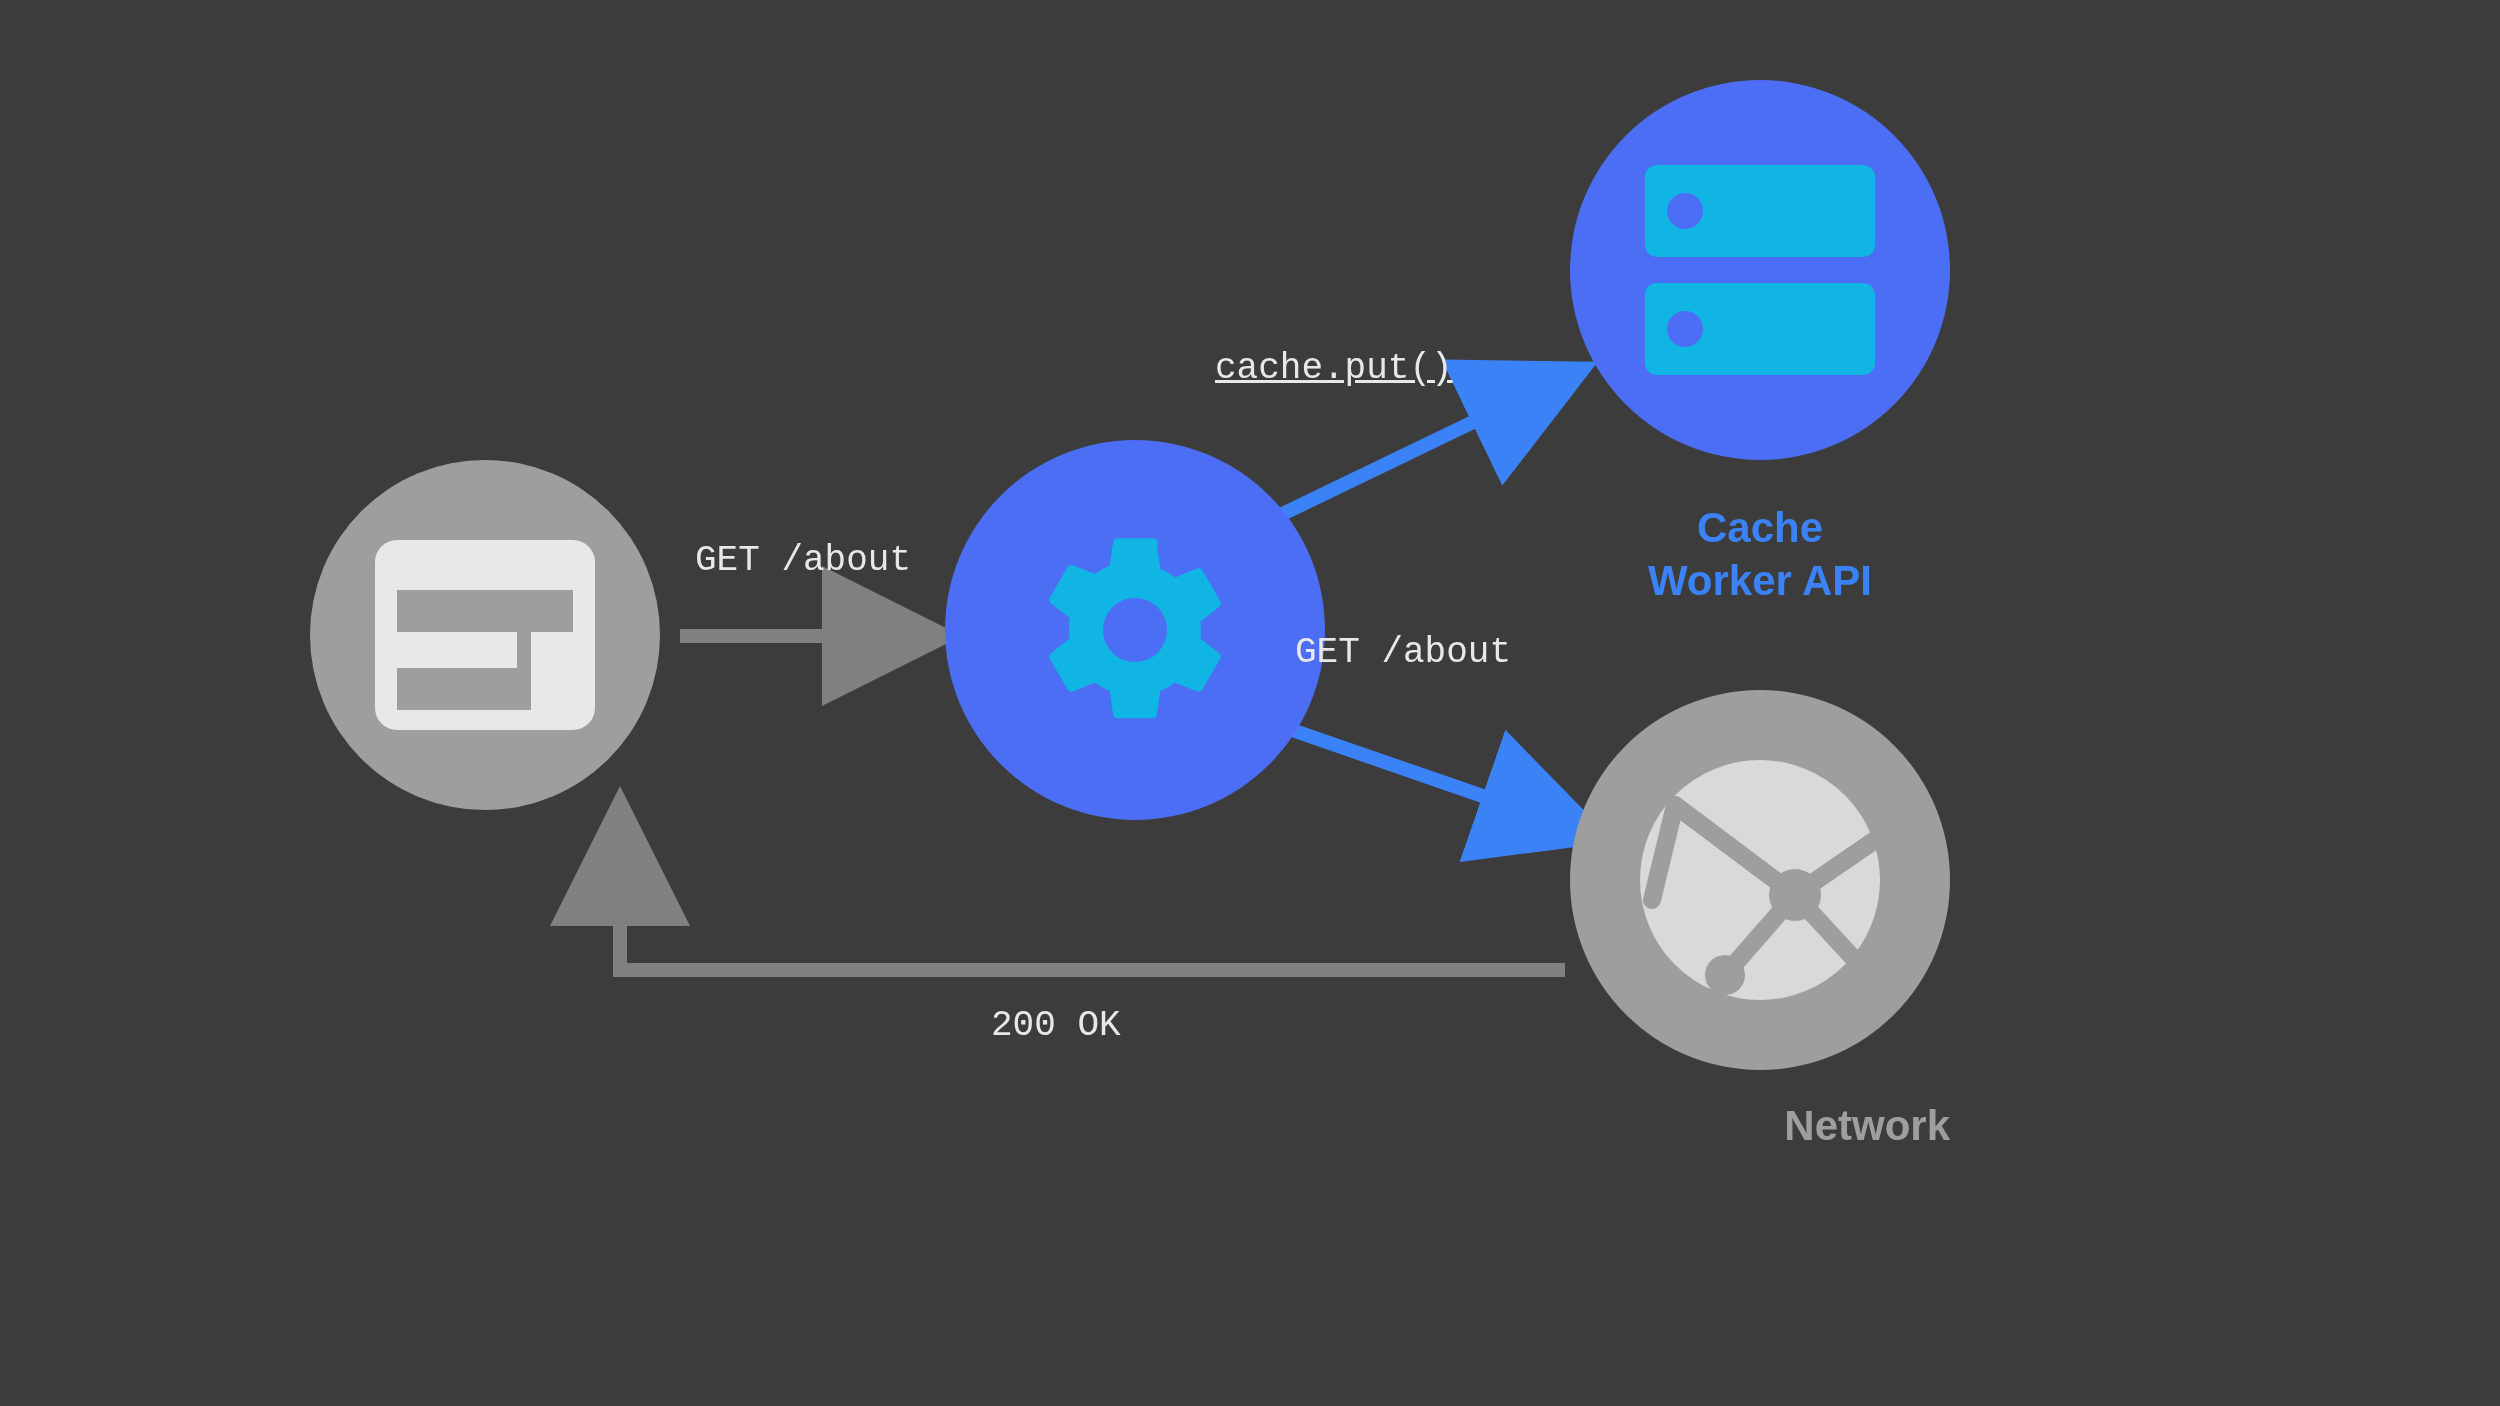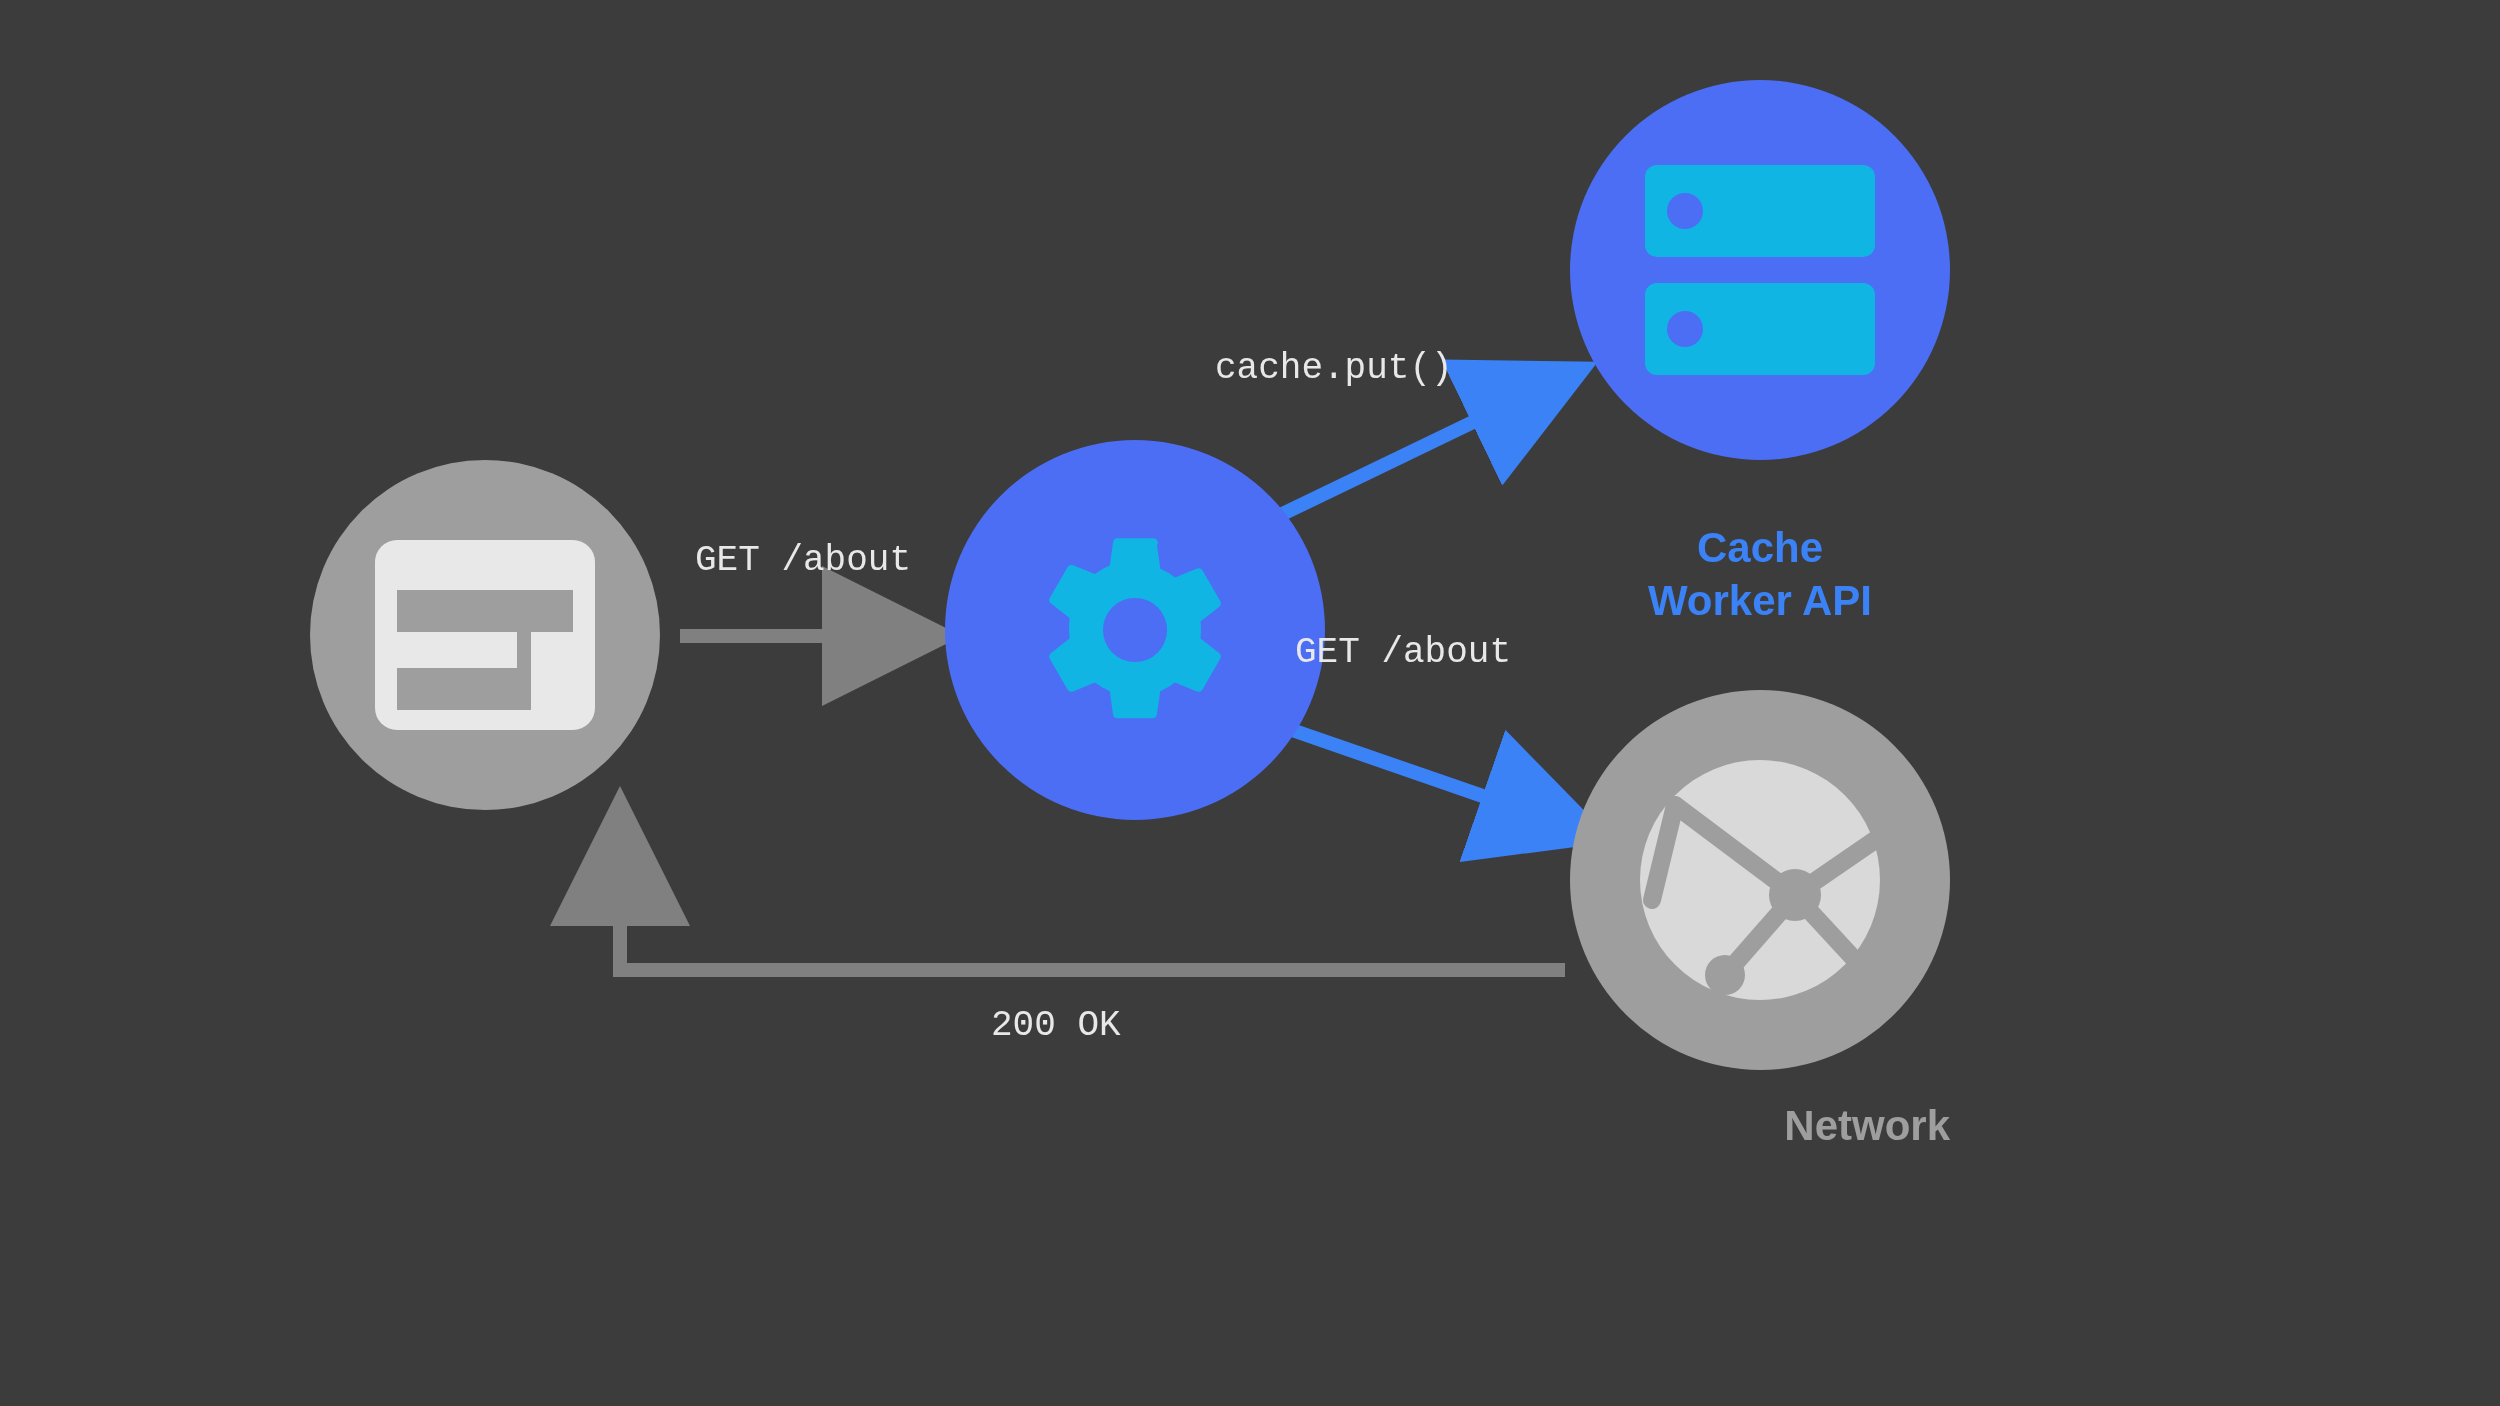--- a/index.html
+++ b/index.html
@@ -50,33 +50,33 @@
     text-align: center;
     white-space: nowrap;
     line-height: 1.25;
   }
   .label-gray  { color: #9e9e9e; font-size: 42px; }
   .label-blue  { color: #3b82f6; font-size: 42px; }
   .label-blue.multi { white-space: normal; }
 
   #web-app-label { left: 310px; top: 840px; width: 350px; }
   #sw-label      { left: 870px; top: 860px; width: 520px; }
-  #cache-label   { left: 1550px; top: 522px; width: 420px; }
+  #cache-label   { left: 1550px; top: 502px; width: 420px; }
   #network-label { left: 1570px; top: 1100px; width: 380px; text-align: right; }
 
   
   .edge-label {
     position: absolute;
     font-family: "Menlo", "Consolas", "Courier New", monospace;
     font-size: 36px;
     color: #e8e8e8;
     white-space: nowrap;
   }
   #lbl-get-about-1 { left: 695px;  top: 540px; }
-  #lbl-cache-put   { left: 1215px; top: 348px; }
+  #lbl-cache-put   { left: 1215px; top: 348px; text-decoration: underline; }
   #lbl-get-about-2 { left: 1295px; top: 632px; }
   #lbl-200-ok      { left: 991px;  top: 1005px; }
 
   
   svg.arrows {
     position: absolute;
     left: 0; top: 0;
     width: 2500px; height: 1406px;
     pointer-events: none;
   }

